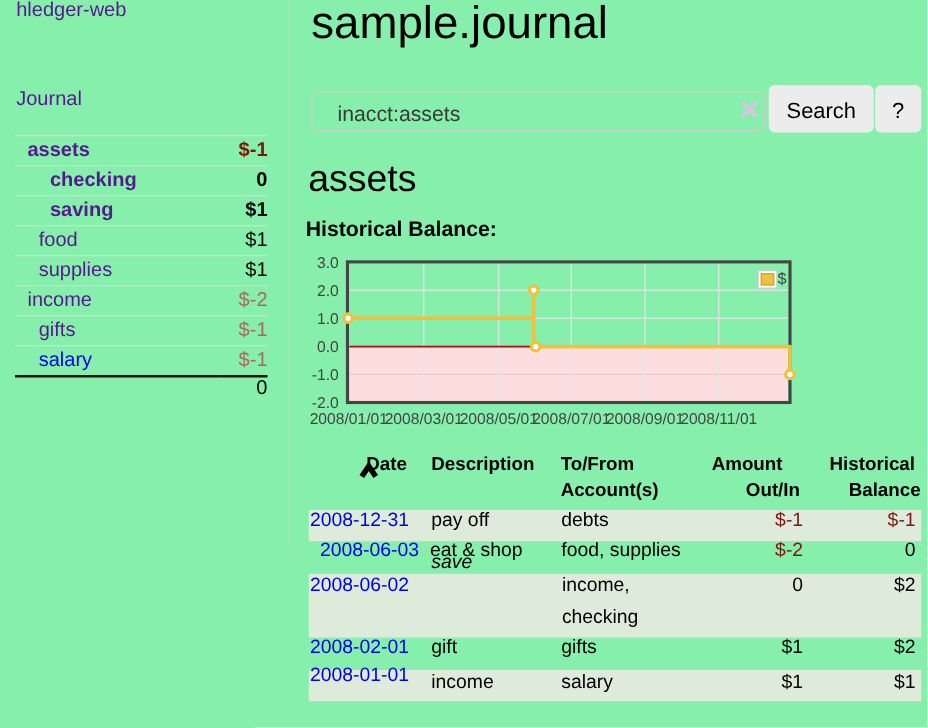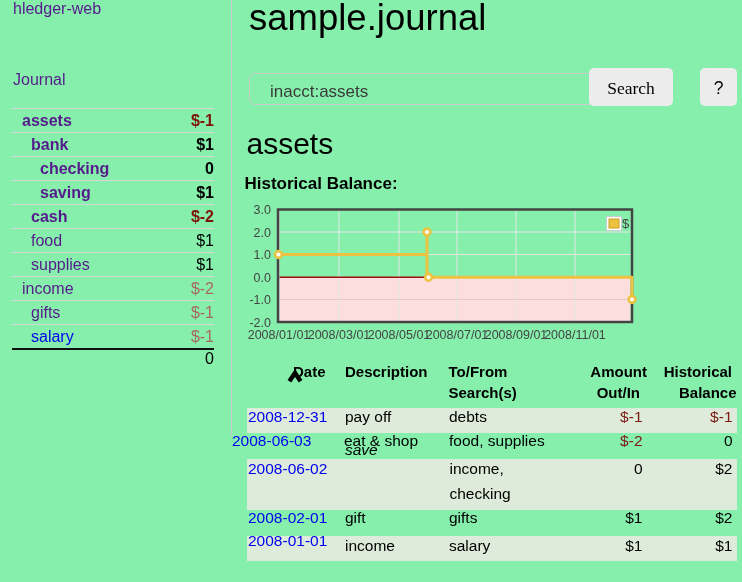--- a/index.html
+++ b/index.html
@@ -42,34 +42,26 @@
   <div class="abs purple" style="left:13px;top:0px;font-size:16px;">hledger-web</div>
   <div class="abs purple" style="left:13px;top:71px;font-size:16px;">Journal</div>
   <div id="vline"></div>
   <table id="sbtable">
     <tbody>
     <tr class="r">
           <td class="ind1 acctb"><span class="purple">assets</span></td>
           <td class="bal acctb negstrong">$-1</td>
         </tr>
     <tr class="r">
-          <td class="ind2 acctb"><span class="purple">bank</span></td>
-          <td class="bal acctb">$1</td>
-        </tr>
-    <tr class="r">
           <td class="ind3 acctb"><span class="purple">checking</span></td>
           <td class="bal acctb">0</td>
         </tr>
     <tr class="r">
           <td class="ind3 acctb"><span class="purple">saving</span></td>
           <td class="bal acctb">$1</td>
-        </tr>
-    <tr class="r">
-          <td class="ind2 acctb"><span class="purple">cash</span></td>
-          <td class="bal acctb negstrong">$-2</td>
         </tr>
     <tr class="r">
           <td class="ind2"><span class="purple">food</span></td>
           <td class="bal">$1</td>
         </tr>
     <tr class="r">
           <td class="ind2"><span class="purple">supplies</span></td>
           <td class="bal">$1</td>
         </tr>
     <tr class="r">
@@ -91,21 +83,21 @@
   </tbody>
     </table>
 
   <div class="abs" style="left:249px;top:-2px;font-size:36.5px;line-height:40px;">sample.journal</div>
 
   <div id="searchbox"></div>
   <div id="searchtext">inacct:assets</div>
   <svg id="clearx" width="15" height="15" viewBox="0 0 15 15">
     <path d="M2.6 2.6 L12.4 12.4 M12.4 2.6 L2.6 12.4" stroke="#d3c8dd" stroke-width="3.2" stroke-linecap="round"></path>
   </svg>
-  <div class="btn" style="left:589px;width:84px;line-height:41px;font-family:Liberation Serif, serif;">Search</div>
+  <div class="btn" style="left:615px;width:84px;line-height:41px;">Search</div>
   <div class="btn" style="left:700px;width:37px;line-height:41px;">?</div>
 
   <div class="abs" style="left:246.5px;top:126.5px;font-size:30px;">assets</div>
   <div class="abs" style="left:244.5px;top:174px;font-size:17px;font-weight:bold;">Historical Balance:</div>
 
   <svg class="abs" style="left:238px;top:200px;" width="504" height="146" viewBox="0 0 504 146">
 
     <rect x="41.5" y="77.5" width="351" height="43.5" fill="#fcdede"></rect>
 
     <line x1="41.5" y1="32" x2="392.5" y2="32" stroke="#e6e6e6" stroke-width="1"></line>
@@ -151,37 +143,37 @@
       <text x="337" y="139">2008/11/01</text>
     </g>
   </svg>
 
   <div class="abs th" style="left:248px;top:363px;margin-left:45px;">Date</div>
   <svg class="abs" style="left:287px;top:364.5px;" width="16" height="18" viewBox="0 0 16 18">
     <path d="M2.4 16.2 L8 7.9 L13.6 16.2" fill="none" stroke="#000" stroke-width="4.4"></path>
   </svg>
   <div class="abs th" style="left:345px;top:363px;">Description</div>
   <div class="abs th" style="left:448.5px;top:363px;">To/From</div>
-  <div class="abs th" style="left:448.5px;top:383.8px;">Search(s)</div>
-  <div class="abs th" style="right:95px;top:363px;text-align:right;">Amount</div>
+  <div class="abs th" style="left:448.5px;top:383.8px;">Account(s)</div>
+  <div class="abs th" style="right:116px;top:363px;text-align:right;">Amount</div>
   <div class="abs th" style="right:102px;top:383.8px;">Out/In</div>
   <div class="abs th" style="right:10px;top:363px;">Historical</div>
   <div class="abs th" style="right:5.5px;top:383.8px;">Balance</div>
 
   <div class="rowg" style="top:408px;height:25.4px;"></div>
   <div class="rowg" style="top:459.2px;height:50.6px;"></div>
   <div class="rowg" style="top:536.4px;height:24.8px;"></div>
 
   <div class="abs t15 blue" style="left:248px;top:407.7px;">2008-12-31</div>
   <div class="abs t15" style="left:345px;top:407.7px;">pay off</div>
   <div class="abs t15" style="left:449px;top:407.7px;">debts</div>
   <div class="abs t15 negtbl" style="right:99.5px;top:407.7px;">$-1</div>
   <div class="abs t15 negtbl" style="right:9.5px;top:407.7px;">$-1</div>
 
-  <div class="abs t15 blue" style="left:232px;top:432.2px;">2008-06-03</div>
+  <div class="abs t15 blue" style="left:256px;top:432.2px;">2008-06-03</div>
   <div class="abs t15" style="left:344px;top:432.2px;">eat &amp; shop</div>
   <div class="abs t15" style="left:449px;top:432.2px;">food, supplies</div>
   <div class="abs t15 negtbl" style="right:99.5px;top:432.2px;">$-2</div>
   <div class="abs t15" style="right:9.5px;top:432.2px;">0</div>
 
   <div class="abs t15 blue" style="left:248px;top:459.7px;">2008-06-02</div>
   <div class="abs t15" style="left:345px;top:441px;font-style:italic;">save</div>
   <div class="abs t15" style="left:449.5px;top:459.7px;">income,</div>
   <div class="abs t15" style="left:449.5px;top:484.6px;">checking</div>
   <div class="abs t15" style="right:99.5px;top:459.7px;">0</div>

